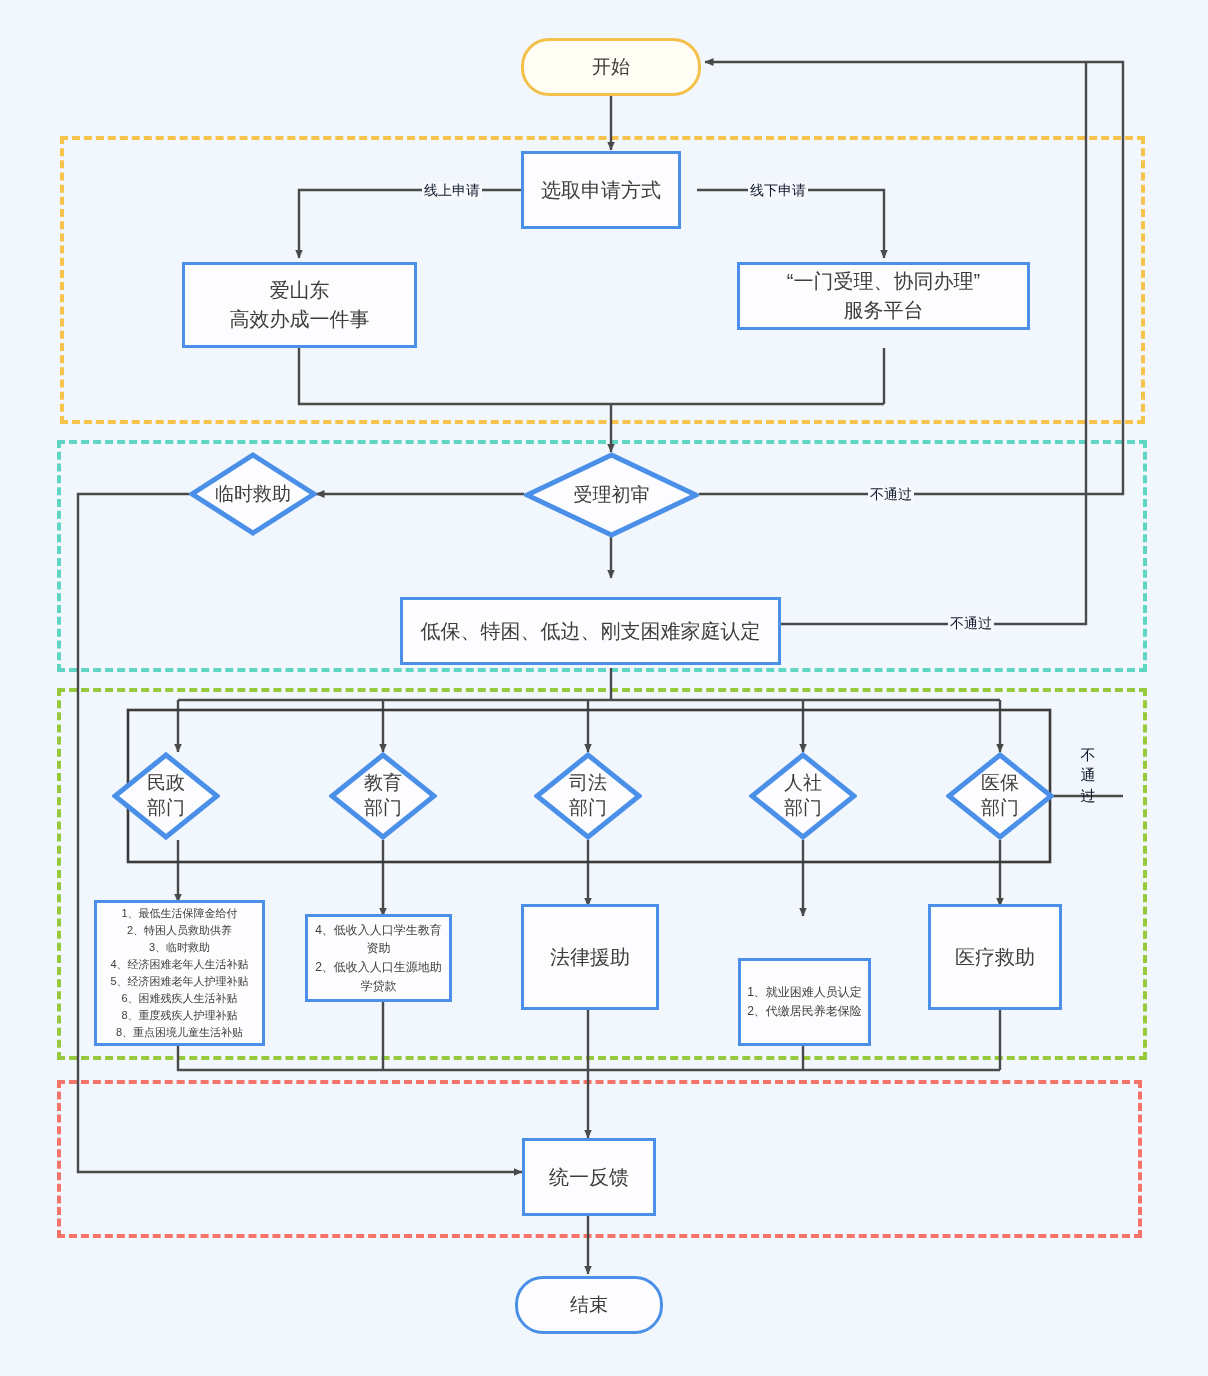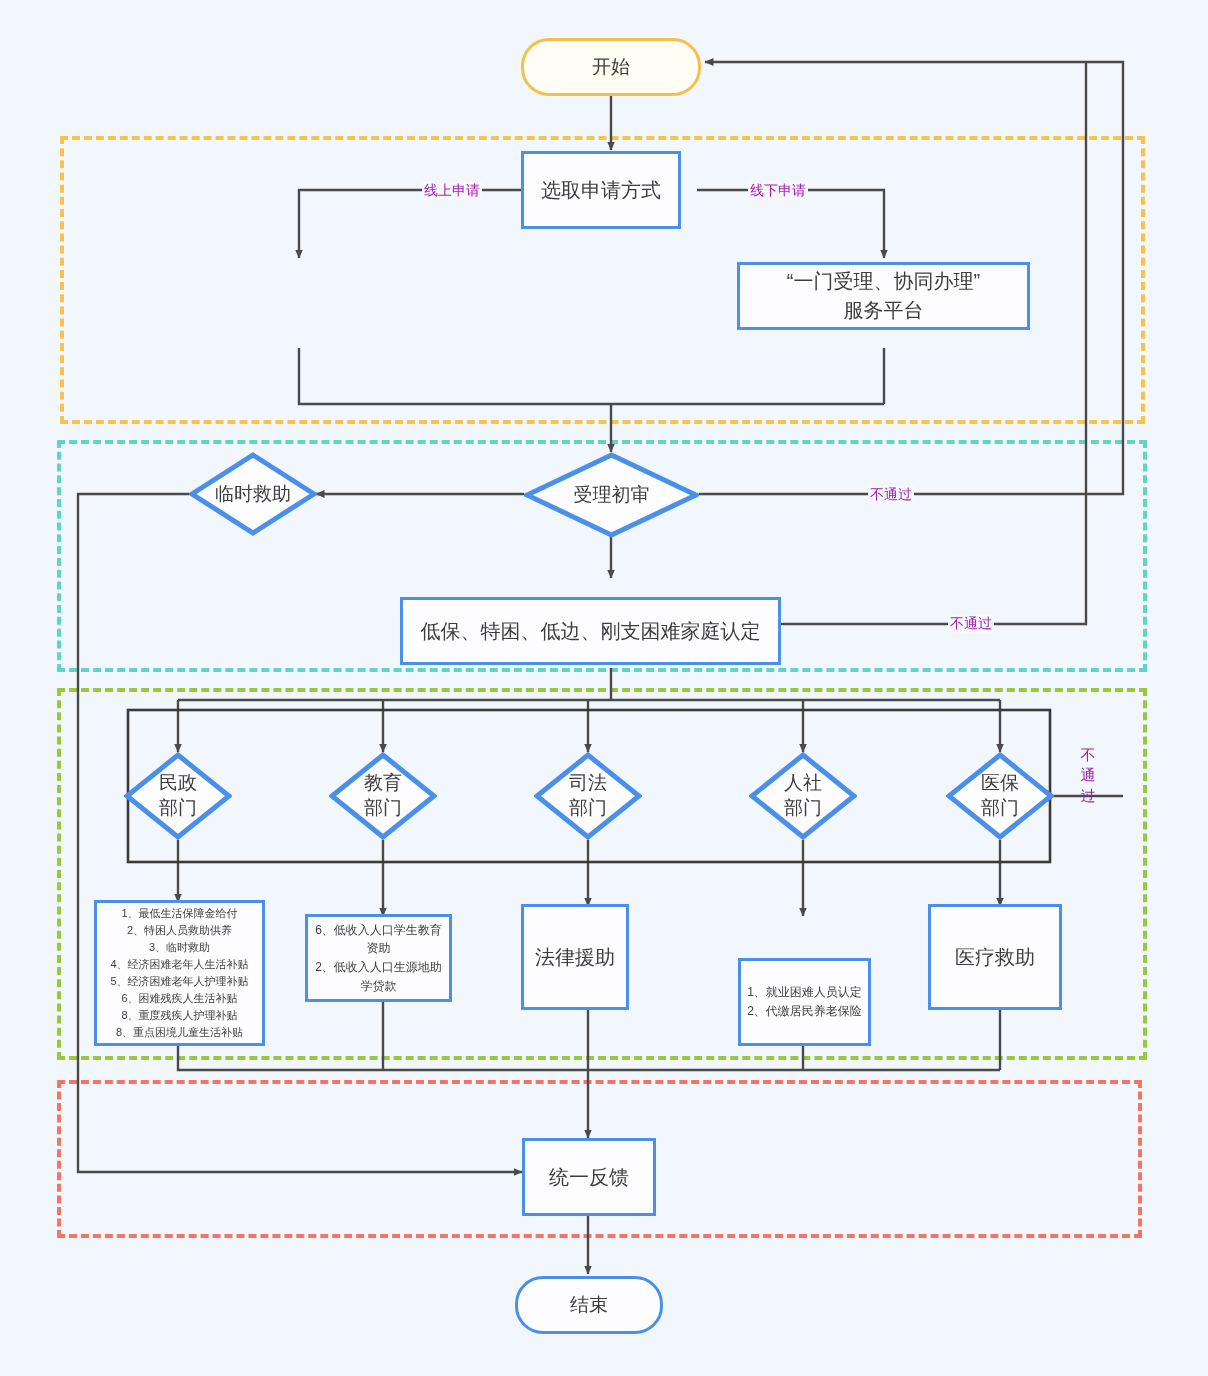--- a/index.html
+++ b/index.html
@@ -59,21 +59,21 @@
   .diamond .dlabel{
     position:relative;z-index:2;
     font-size:19px;line-height:1.3;color:#3d3d3d;text-align:center;
     pointer-events:none;
   }
 
   
   .elabel{
     position:absolute;
     font-size:14px;
-    color:#a21caf;
+    color:#0f172a;
     background:#f7f9fe;
     padding:0 2px;
     white-space:nowrap;
     z-index:6;
   }
   .elabel.vert{
     width:18px;
     white-space:normal;
     line-height:1.35;
     text-align:center;
@@ -160,20 +160,24 @@
   </svg>
 
   <div class="node terminator start" style="left:521px;top:38px;width:180px;height:58px;">
     <span>开始</span>
   </div>
 
   <div class="node rect" style="left:521px;top:151px;width:160px;height:78px;">
     <span>选取申请方式</span>
   </div>
 
+  <div class="node rect" style="left:182px;top:262px;width:235px;height:86px;flex-direction:column;">
+    <span>爱山东</span>
+    <span>高效办成一件事</span>
+  </div>
 
   <div class="node rect" style="left:737px;top:262px;width:293px;height:68px;flex-direction:column;">
     <span>“一门受理、协同办理”</span>
     <span>服务平台</span>
   </div>
 
   <div class="diamond" style="left:524px;top:452px;width:175px;height:86px;">
     <svg class="dshape" viewBox="0 0 175 86" preserveAspectRatio="none">
       <polygon points="87.5,3 172,43 87.5,83 3,43" fill="#fdfdff" stroke="#4a90e8" stroke-width="5"></polygon>
     </svg>
@@ -184,21 +188,21 @@
     <svg class="dshape" viewBox="0 0 128 84" preserveAspectRatio="none">
       <polygon points="64,3 125,42 64,81 3,42" fill="#fdfdff" stroke="#4a90e8" stroke-width="5"></polygon>
     </svg>
     <div class="dlabel">临时救助</div>
   </div>
 
   <div class="node rect" style="left:400px;top:597px;width:381px;height:68px;">
     <span>低保、特困、低边、刚支困难家庭认定</span>
   </div>
 
-  <div class="diamond" style="left:124px;top:752px;width:108px;height:88px;">
+  <div class="diamond" style="left:112px;top:752px;width:108px;height:88px;">
     <svg class="dshape" viewBox="0 0 108 88" preserveAspectRatio="none">
       <polygon points="54,3 105,44 54,85 3,44" fill="#fdfdff" stroke="#4a90e8" stroke-width="5"></polygon>
     </svg>
     <div class="dlabel">
       <span>民政</span><br>
       <span>部门</span>
     </div>
   </div>
 
   <div class="diamond" style="left:329px;top:752px;width:108px;height:88px;">
@@ -246,25 +250,25 @@
     <span class="li">2、特困人员救助供养</span>
     <span class="li">3、临时救助</span>
     <span class="li">4、经济困难老年人生活补贴</span>
     <span class="li">5、经济困难老年人护理补贴</span>
     <span class="li">6、困难残疾人生活补贴</span>
     <span class="li">8、重度残疾人护理补贴</span>
     <span class="li">8、重点困境儿童生活补贴</span>
   </div>
 
   <div class="node listbox wrapbox" style="left:305px;top:914px;width:147px;height:88px;font-size:12px;">
-    <span class="li">6、低收入人口学生教育资助</span>
+    <span class="li">4、低收入人口学生教育资助</span>
     <span class="li">2、低收入人口生源地助学贷款</span>
   </div>
 
-  <div class="node rect" style="left:521px;top:904px;width:108px;height:106px;">
+  <div class="node rect" style="left:521px;top:904px;width:138px;height:106px;">
     <span>法律援助</span>
   </div>
 
   <div class="node listbox" style="left:738px;top:914px;width:133px;height:88px;font-size:12px;justify-content:center;margin-top:44px;">
     <span class="li">1、就业困难人员认定</span>
     <span class="li">2、代缴居民养老保险</span>
   </div>
 
   <div class="node rect" style="left:928px;top:904px;width:134px;height:106px;">
     <span>医疗救助</span>

